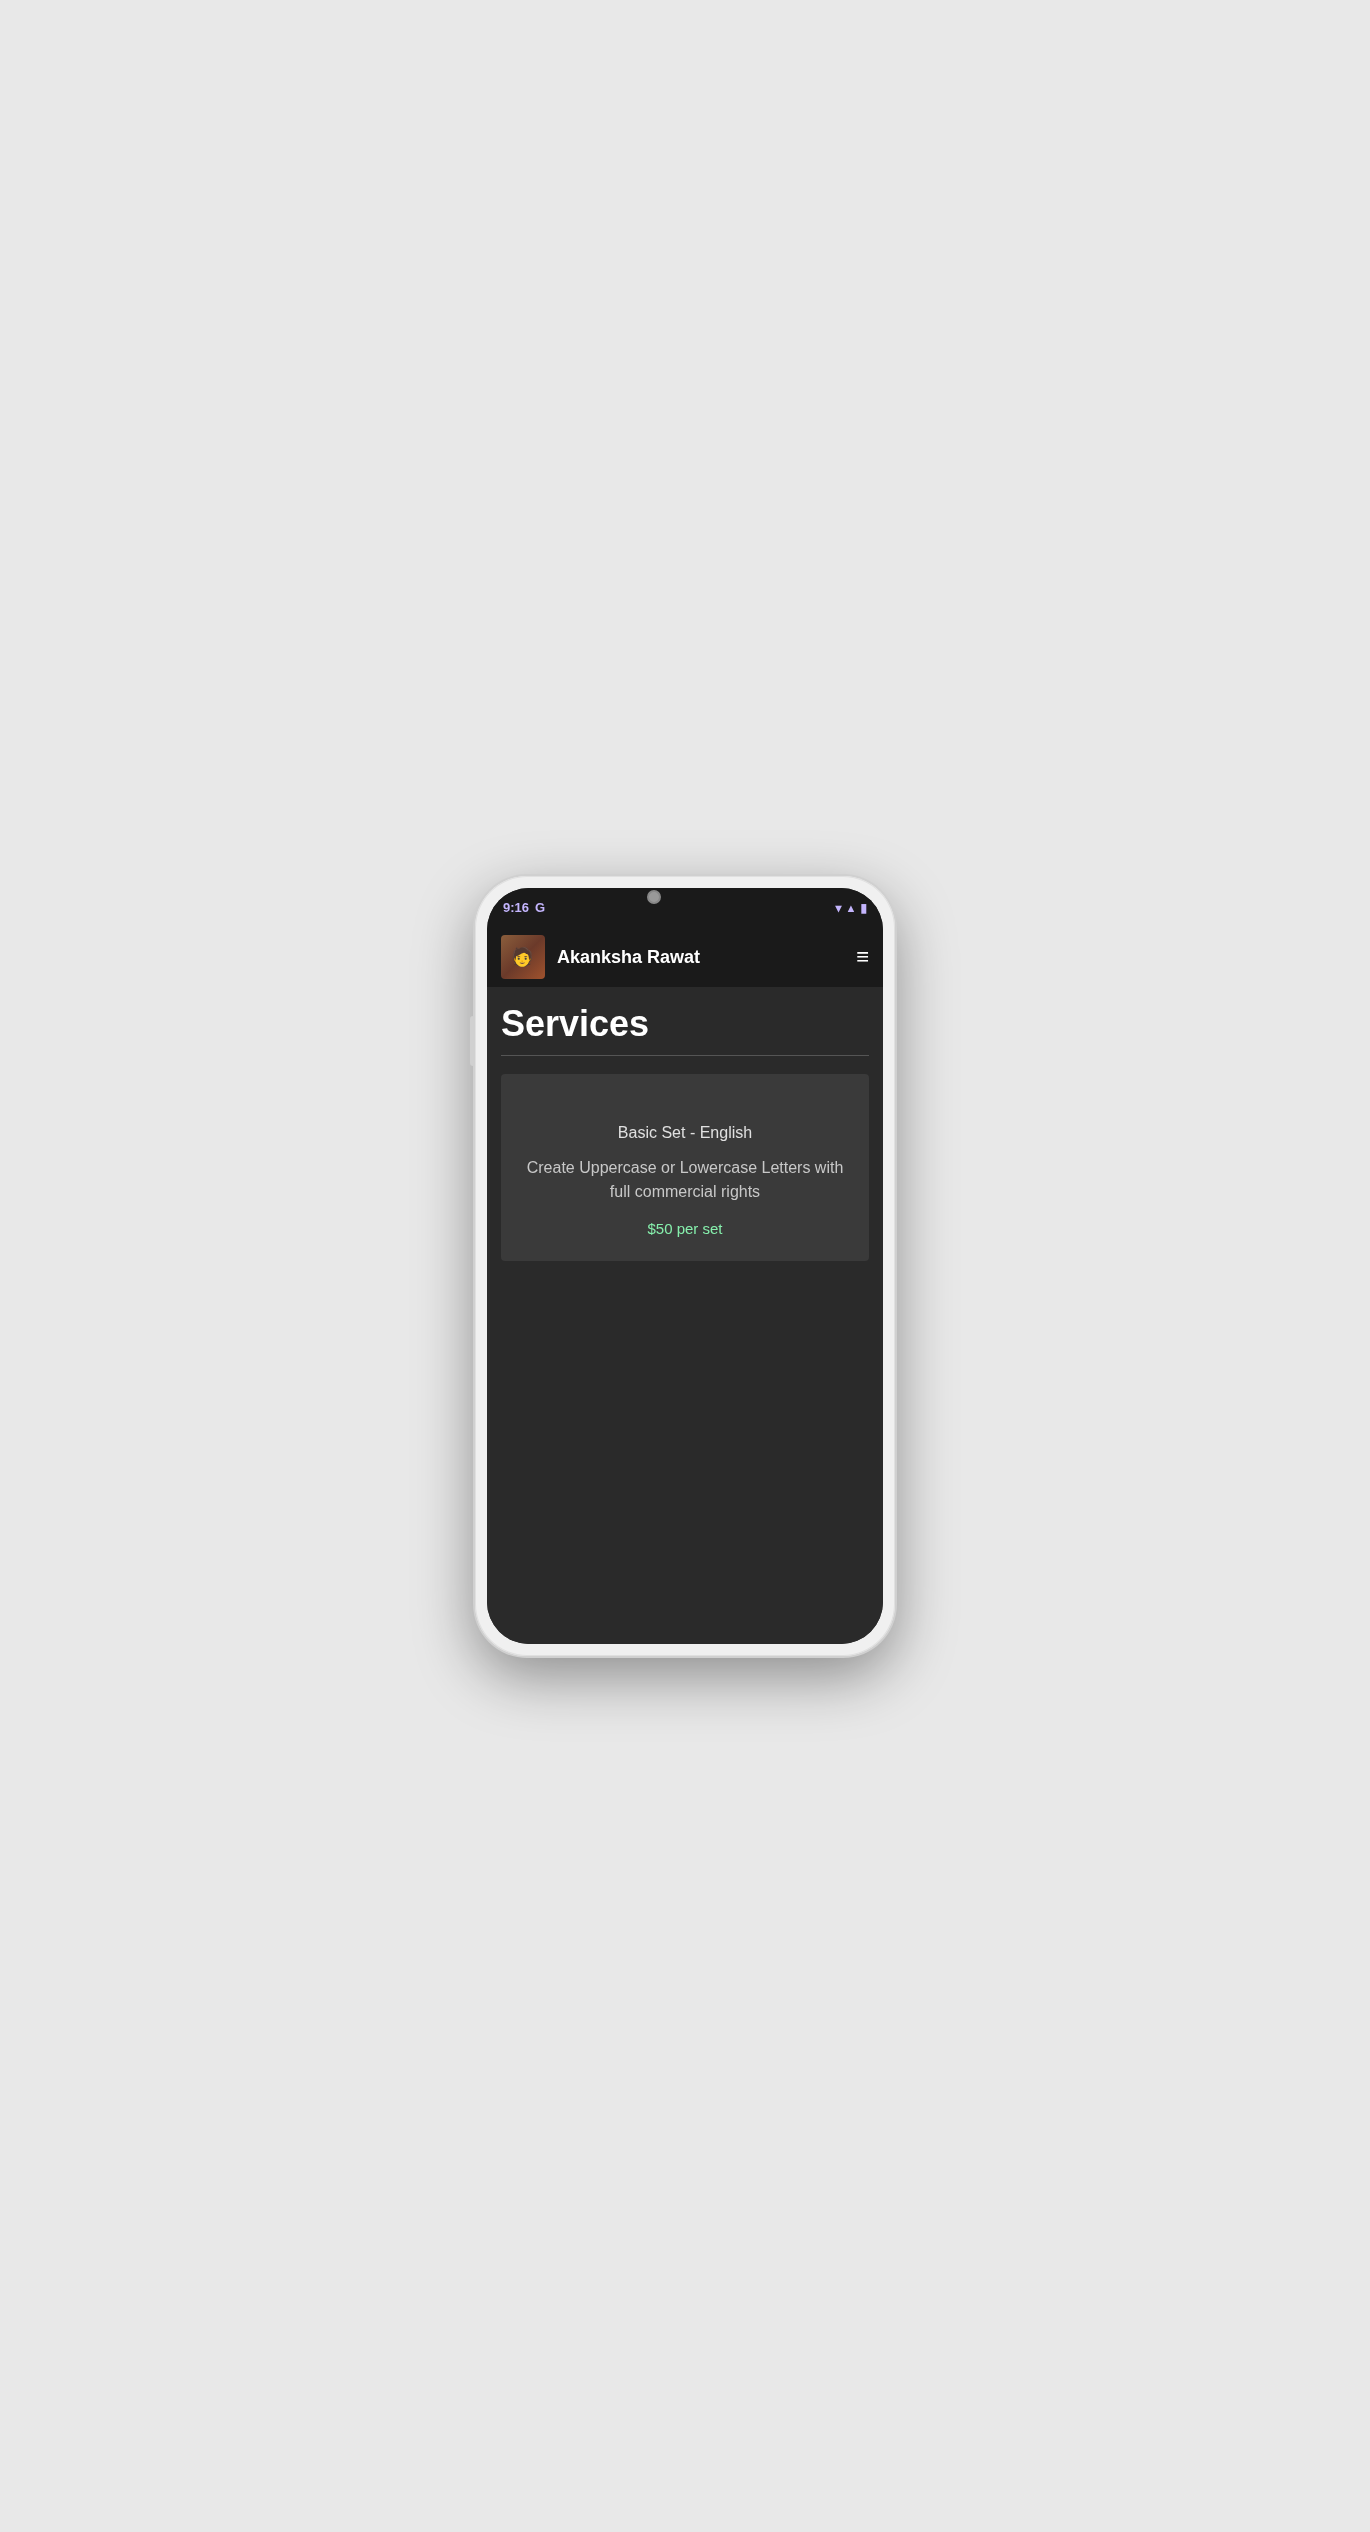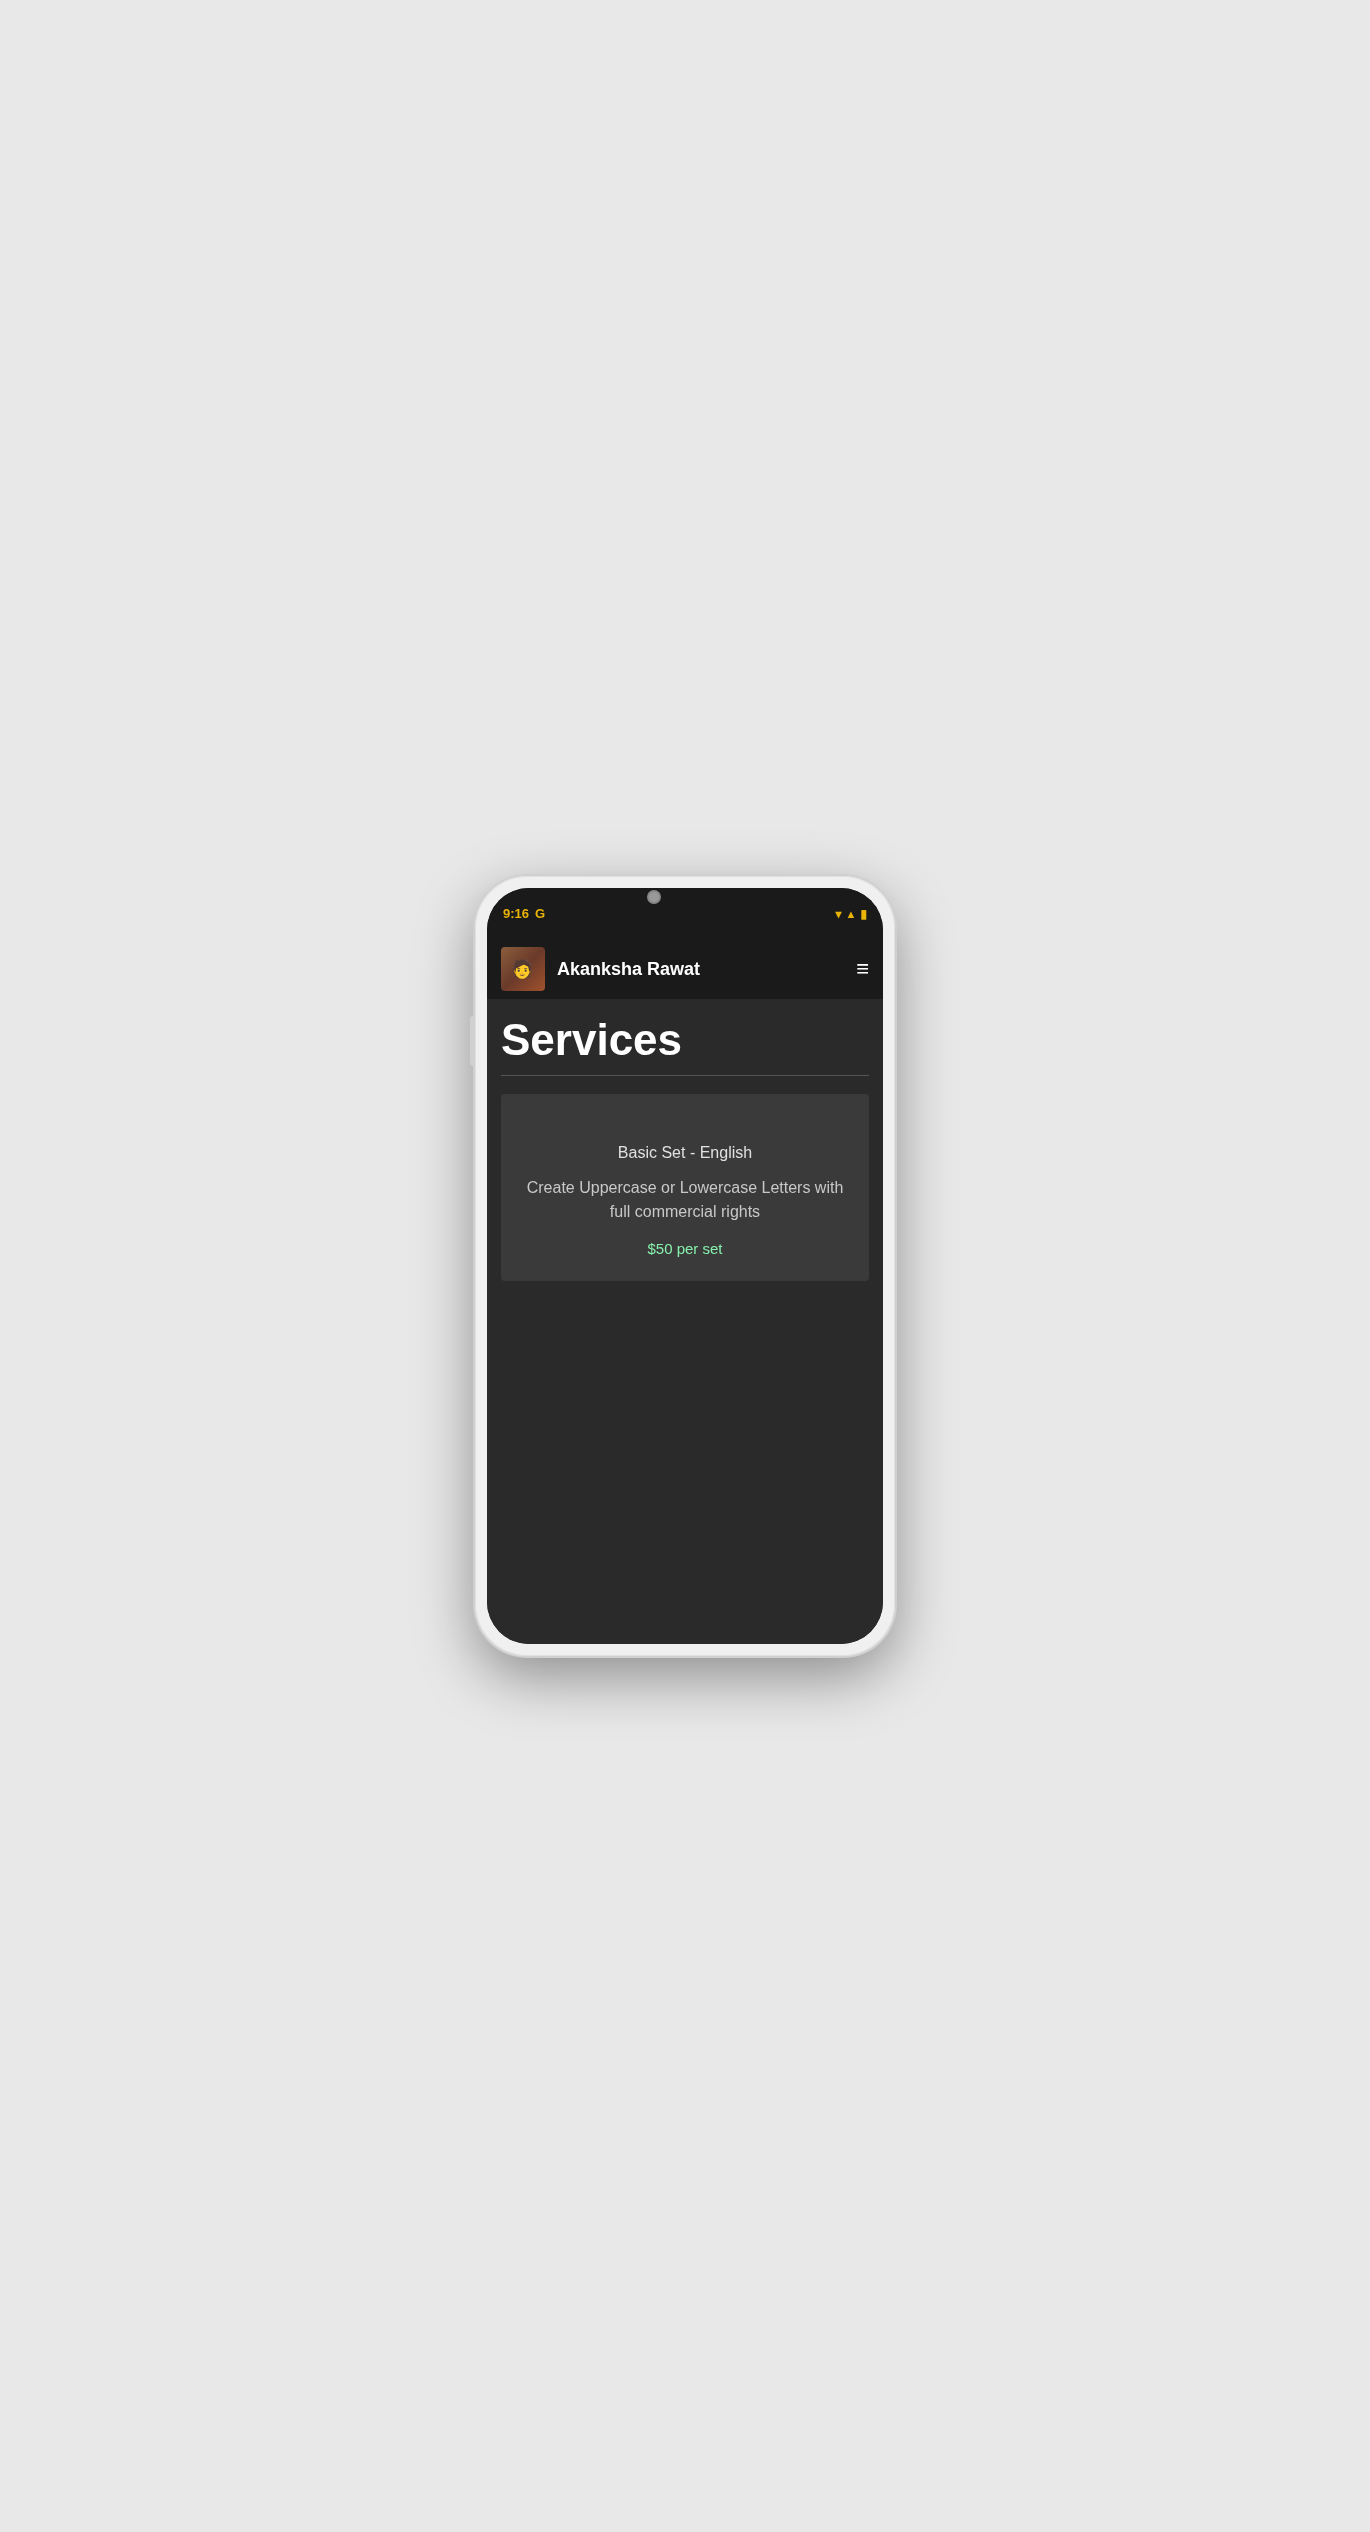--- a/index.html
+++ b/index.html
@@ -69,22 +69,22 @@
       top: 140px;
       width: 5px;
       height: 50px;
       background: #d0d0d0;
       border-radius: 3px 0 0 3px;
     }
 
     
     .status-bar {
       background: #1a1a1a;
-      color: #eab308;
-      padding: 18px 16px;
+      color: #c4b5fd;
+      padding: 12px 16px;
       display: flex;
       justify-content: space-between;
       align-items: flex-end;
       font-size: 13px;
       font-weight: 600;
     }
 
     .status-left {
       display: flex;
       align-items: center;
@@ -163,21 +163,21 @@
     
     .main-content {
       background: #2a2a2a;
       padding: 16px 14px;
       overflow-y: auto;
       height: calc(100% - 90px);
     }
 
     .page-title {
       color: #ffffff;
-      font-size: 44px;
+      font-size: 36px;
       font-weight: 900;
       margin-bottom: 10px;
     }
 
     .divider {
       border: none;
       border-top: 1px solid #555;
       margin-bottom: 18px;
     }
 

